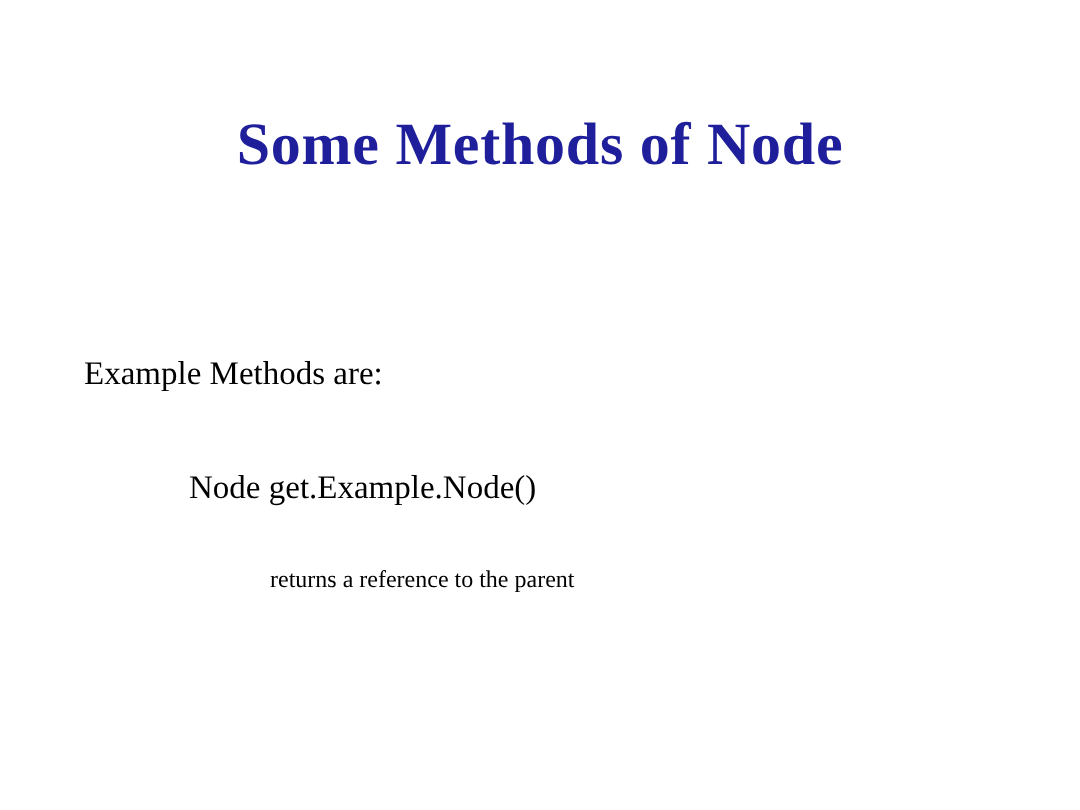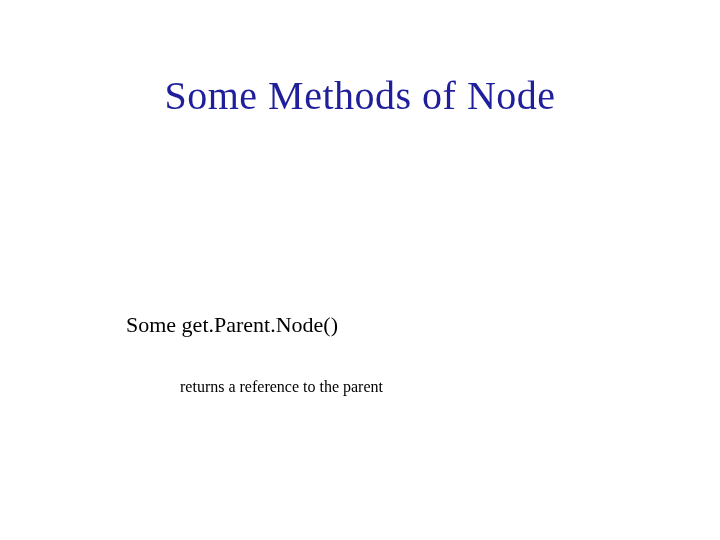--- a/index.html
+++ b/index.html
@@ -17,21 +17,21 @@
     }
     .slide {
       width: 100%;
       height: 100%;
       position: relative;
       padding: 0;
     }
     .title {
       color: #1f1f9c;
       font-size: 40px;
-      font-weight: normal;
+      font-weight: bold;
       text-align: center;
       margin-top: 72px;
       letter-spacing: 0.5px;
     }
     .subhead {
       color: #000000;
       font-size: 22px;
       font-weight: normal;
       position: absolute;
       left: 56px;
@@ -52,16 +52,17 @@
       position: absolute;
       left: 180px;
       top: 306px;
     }
   </style>
 </head>
 <body>
 
 <div class="slide">
   <h1 class="title">Some Methods of Node</h1>
-  <div class="method">Some get.Parent.Node()</div>
+  <div class="subhead">Example Methods are:</div>
+  <div class="method">Node get.Example.Node()</div>
   <div class="desc">returns a reference to the parent</div>
 
 </div>
 
 </body></html>

